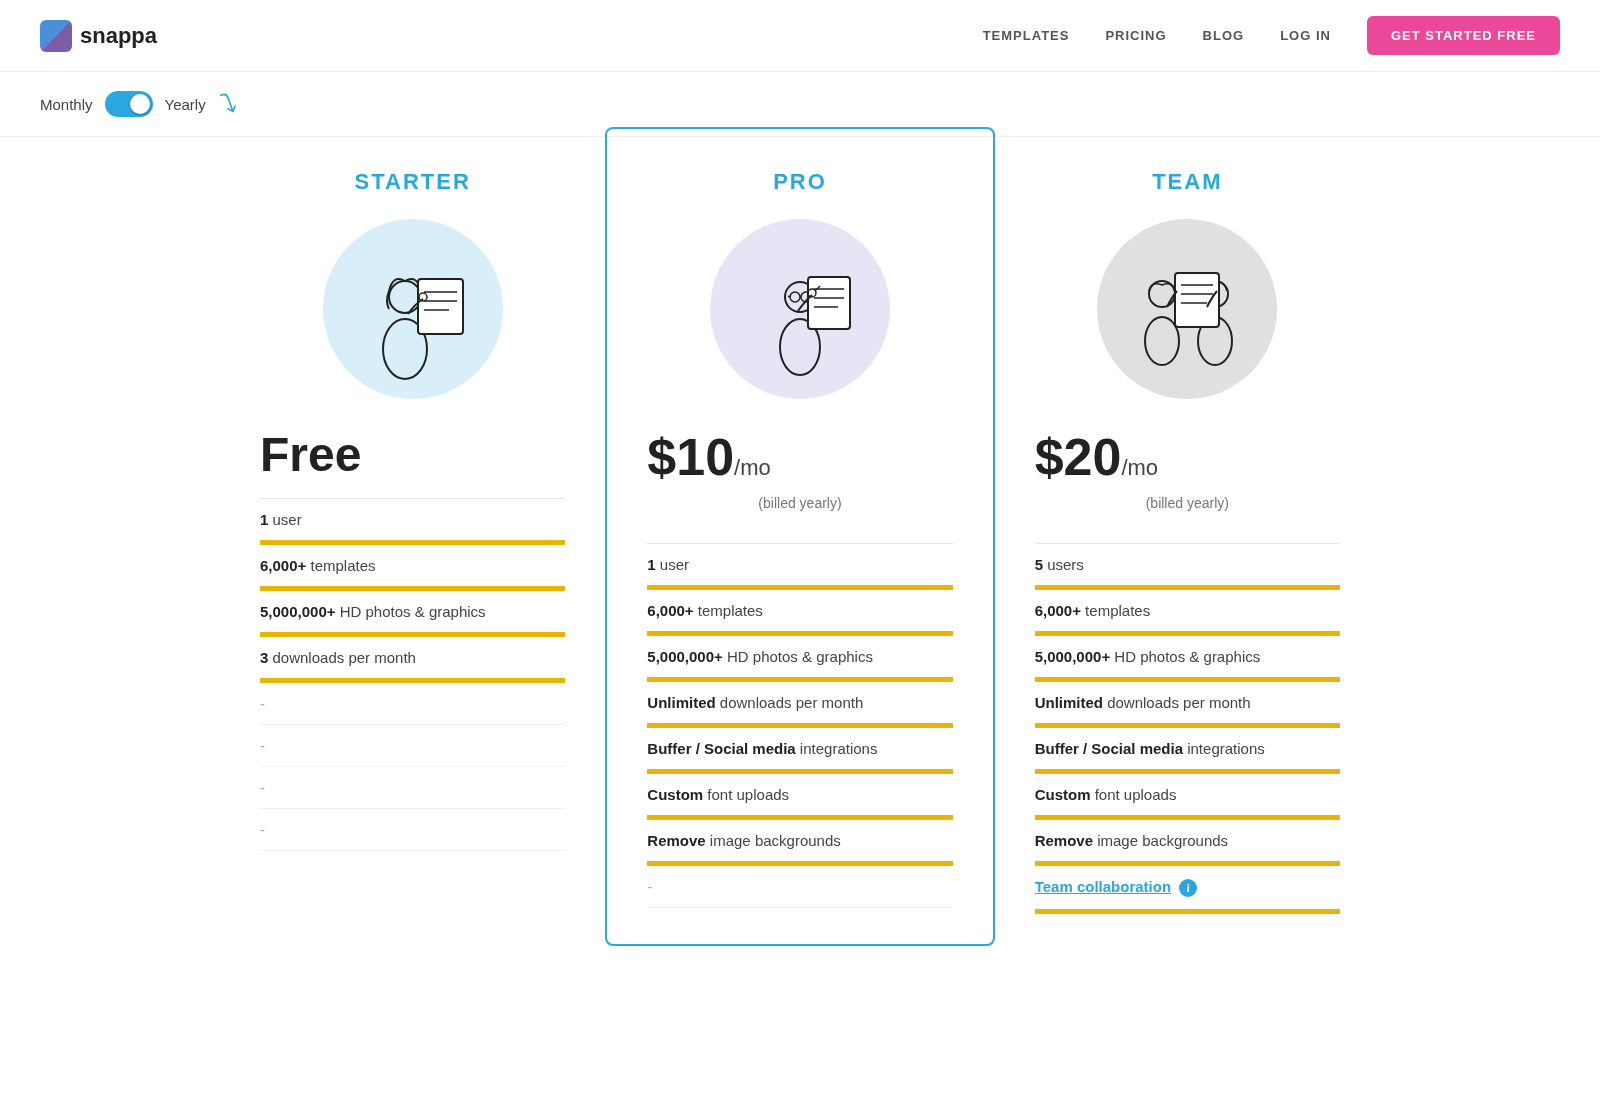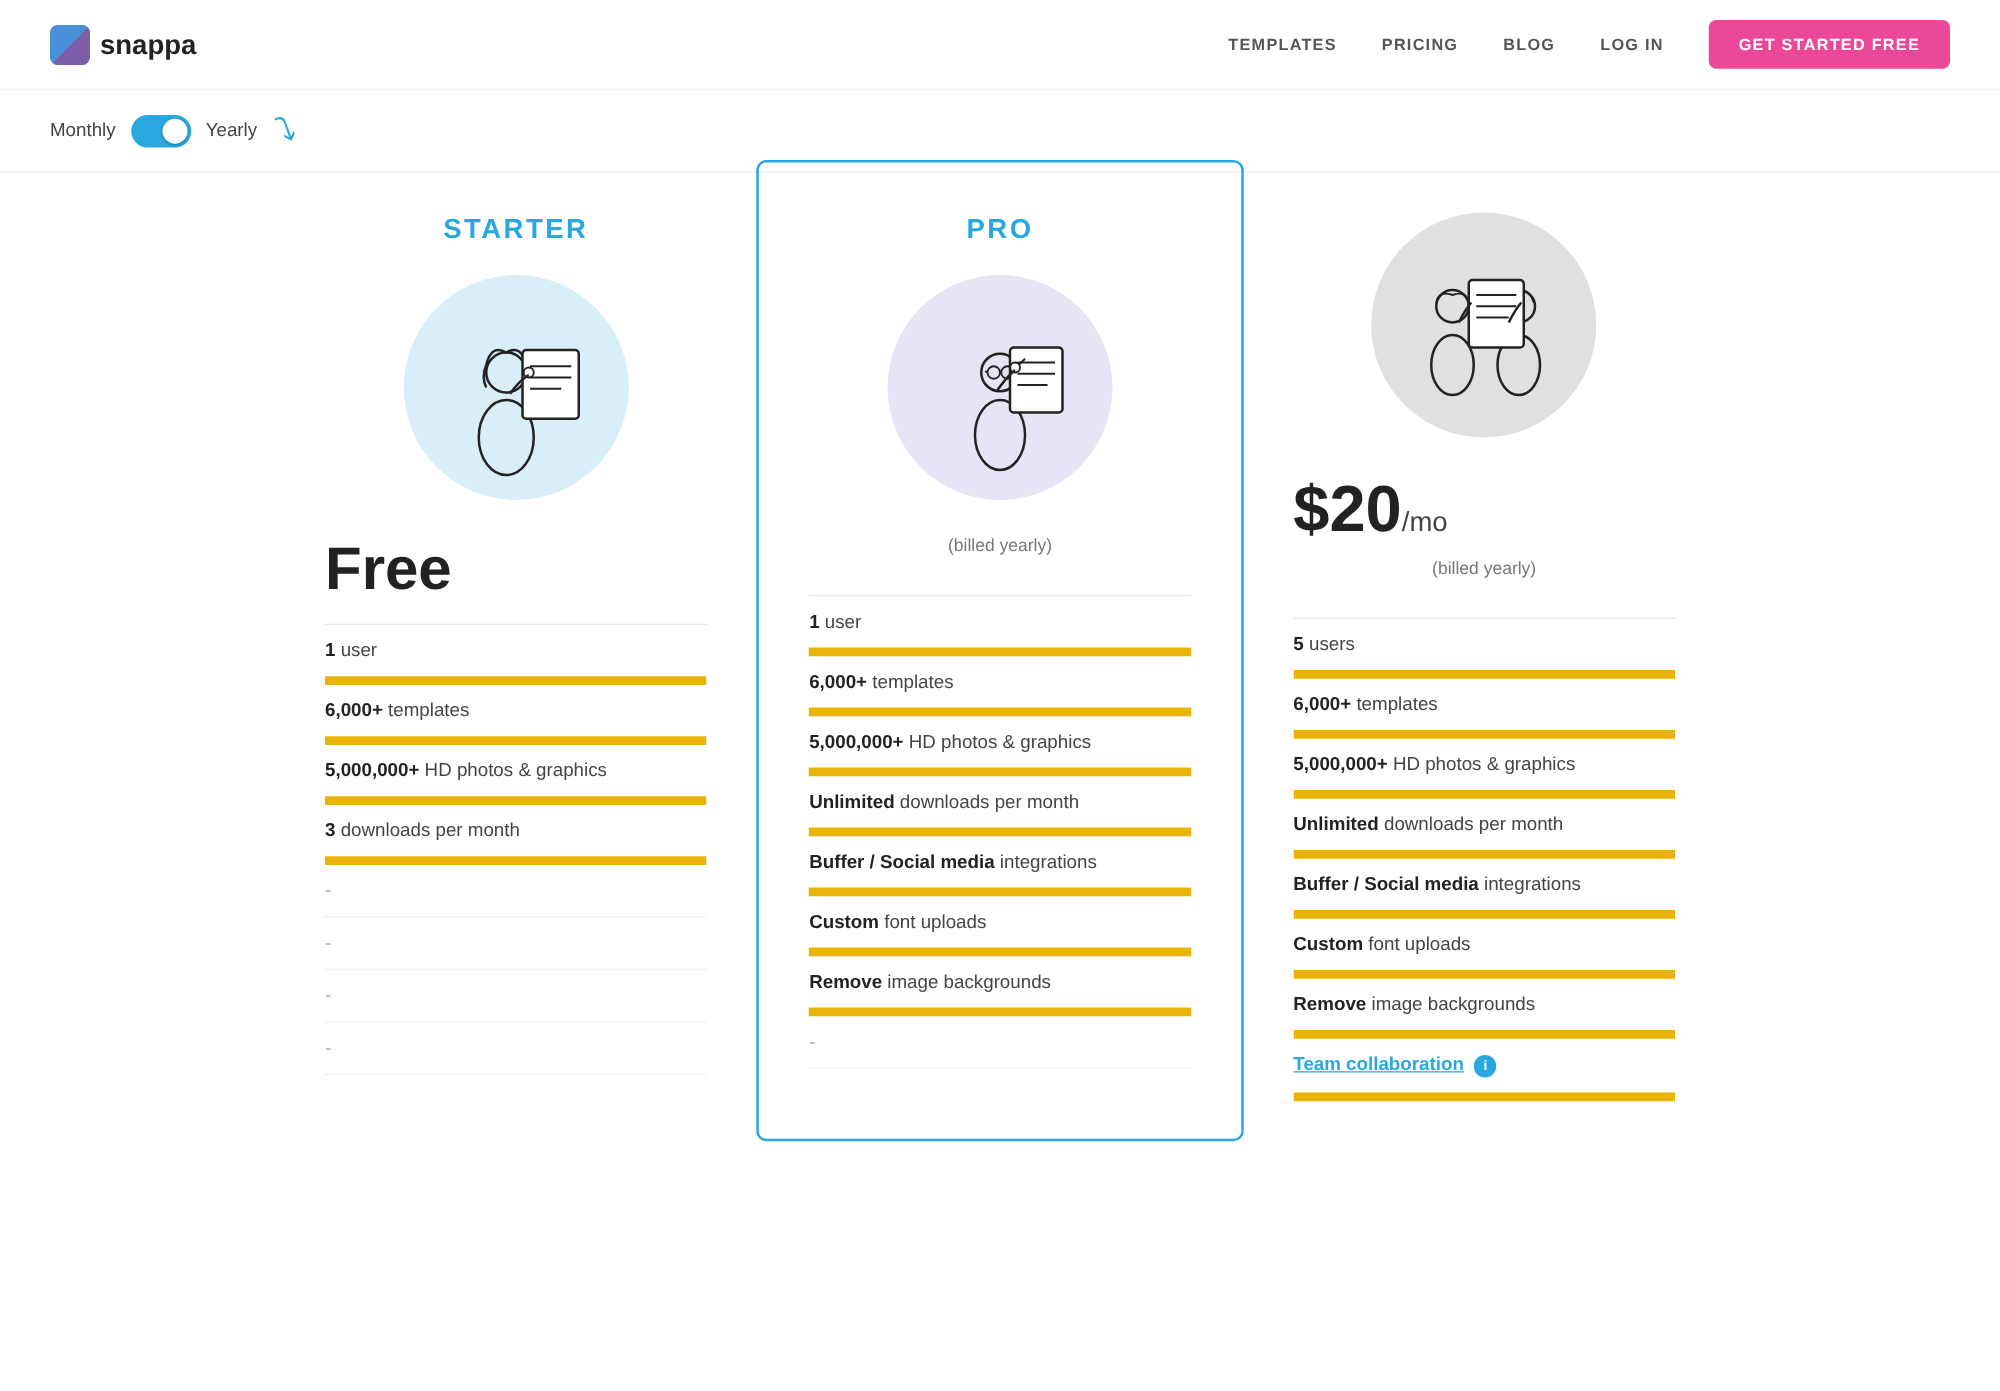--- a/index.html
+++ b/index.html
@@ -189,21 +189,21 @@
     .features {
       list-style: none;
       padding: 0;
       margin-top: 16px;
       border-top: 1px solid #e8e8e8;
     }
     .feature-item {
       padding: 12px 0;
       font-size: 15px;
       color: #444;
-      border-bottom: 7px solid #eab308;
+      border-bottom: 5px solid #eab308;
     }
     .feature-item strong {
       font-weight: 800;
       color: #222;
     }
     .feature-dash {
       padding: 12px 0;
       font-size: 15px;
       color: #aaa;
       border-bottom: 1px solid #f0f0f0;
@@ -318,35 +318,41 @@
         <rect x="88" y="48" width="42" height="52" rx="3" fill="white" stroke="#222" stroke-width="2"></rect>
         <line x1="94" y1="60" x2="124" y2="60" stroke="#222" stroke-width="1.5"></line>
         <line x1="94" y1="69" x2="124" y2="69" stroke="#222" stroke-width="1.5"></line>
         <line x1="94" y1="78" x2="118" y2="78" stroke="#222" stroke-width="1.5"></line>
 
         <path d="M78 82 Q85 72 92 66" fill="none" stroke="#222" stroke-width="2"></path>
         <circle cx="92" cy="64" r="4" fill="none" stroke="#222" stroke-width="1.5"></circle>
 
         <line x1="95" y1="62" x2="100" y2="57" stroke="#222" stroke-width="1.5"></line>
       </svg>
+    </div>
+    <div class="price-display">
+      <span class="price-amount">
+        <span class="dollar">$</span><span class="number">10</span><span class="per-mo">/mo</span>
+      </span>
     </div>
     <div class="billed-note">(billed yearly)</div>
     <ul class="features">
       <li class="feature-item"><strong>1</strong> user</li>
       <li class="feature-item"><strong>6,000+</strong> templates</li>
       <li class="feature-item"><strong>5,000,000+</strong> HD photos &amp; graphics</li>
       <li class="feature-item"><strong>Unlimited</strong> downloads per month</li>
       <li class="feature-item"><strong>Buffer / Social media</strong> integrations</li>
       <li class="feature-item"><strong>Custom</strong> font uploads</li>
       <li class="feature-item"><strong>Remove</strong> image backgrounds</li>
       <li class="feature-dash">-</li>
     </ul>
   </div>
 
   <div class="plan-card">
+    <div class="plan-title">TEAM</div>
     <div class="illustration team-bg">
       <svg class="illus-svg" viewBox="0 0 160 160" fill="none" xmlns="http://www.w3.org/2000/svg">
         <circle cx="80" cy="80" r="70" fill="#e0e0e0"></circle>
 
         <circle cx="55" cy="65" r="13" fill="none" stroke="#222" stroke-width="2"></circle>
         <path d="M42 62 Q44 52 55 56 Q66 52 68 62" fill="none" stroke="#222" stroke-width="1.5"></path>
         <ellipse cx="55" cy="112" rx="17" ry="24" fill="none" stroke="#222" stroke-width="2"></ellipse>
 
         <circle cx="108" cy="65" r="13" fill="none" stroke="#222" stroke-width="2"></circle>
         <path d="M96 62 Q100 50 108 54 Q116 50 120 62" fill="none" stroke="#222" stroke-width="1.5"></path>

